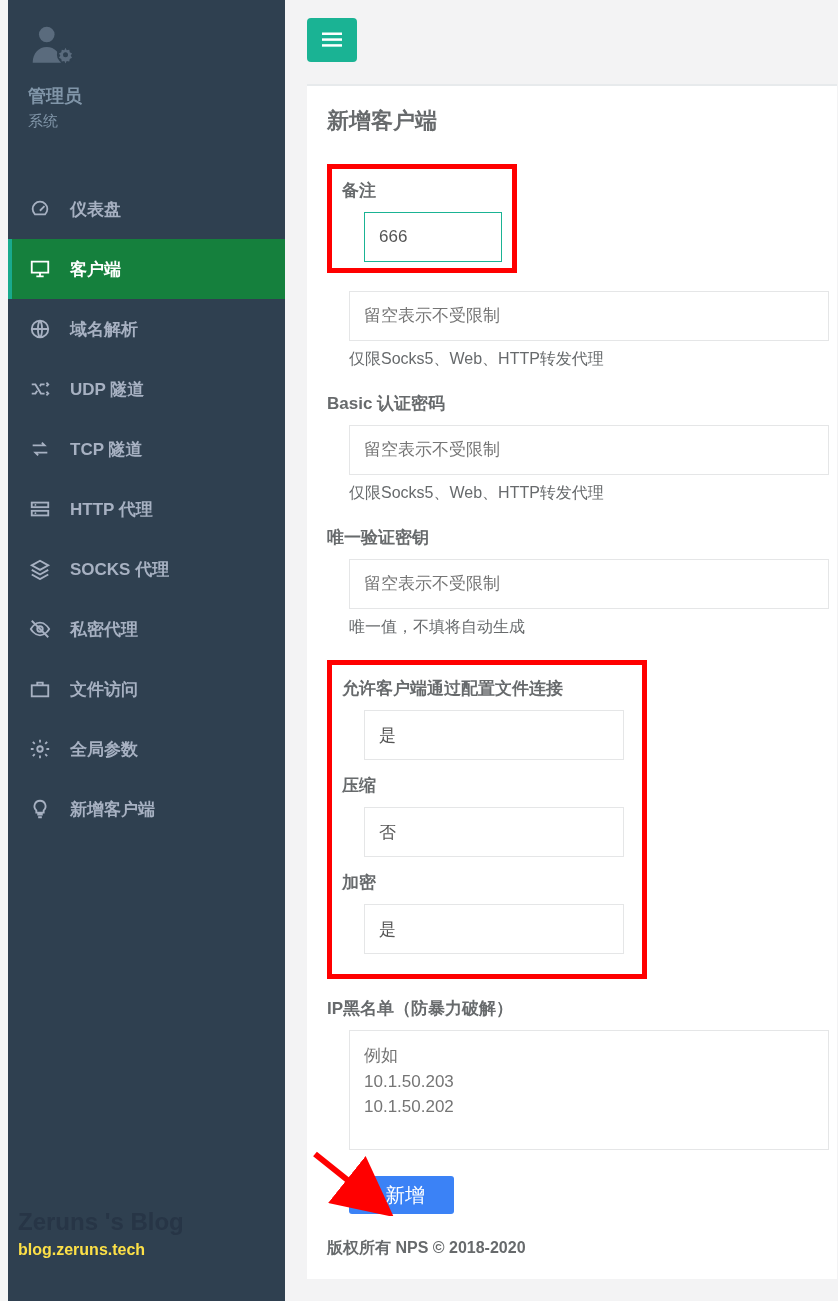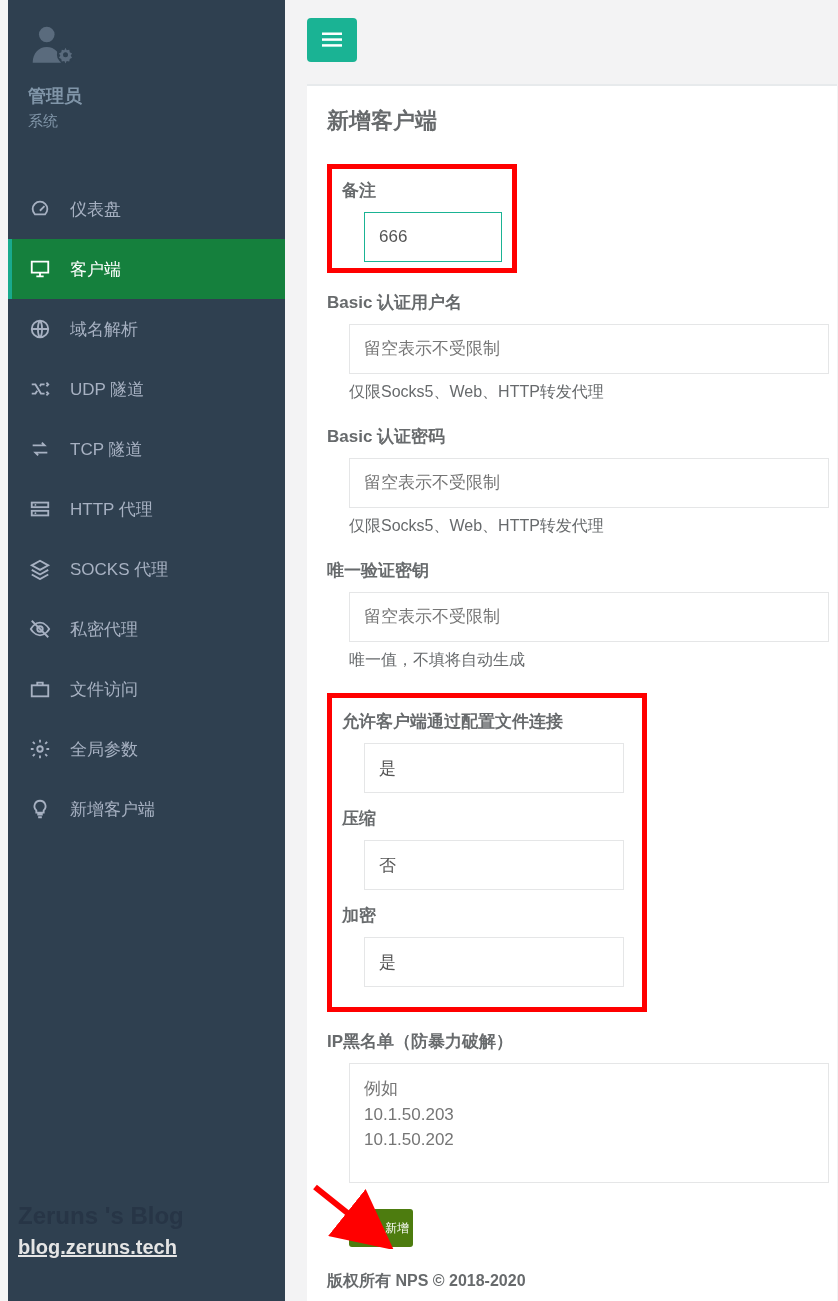--- a/index.html
+++ b/index.html
@@ -67,33 +67,33 @@
     padding-left: 16px;
   }
   .nav li .nav-icon {
     width: 24px; height: 24px;
     display: inline-flex;
     align-items: center;
     justify-content: center;
     flex-shrink: 0;
   }
   .nav li .nav-icon svg { width: 22px; height: 22px; fill: currentColor; }
-  .nav-label { font-weight: 400; }
+  .nav-label { font-weight: 700; }
 
   .watermark {
     position: absolute;
     left: 10px;
     bottom: 40px;
     font-size: 24px;
     font-weight: 600;
     color: #273546;
     line-height: 1.4;
     pointer-events: none;
   }
-  .watermark .wm2 { color: #e5e5e5; font-size: 20px; text-decoration: underline; }
+  .watermark .wm2 { color: #fde047; font-size: 16px; }
 
   .main {
     position: absolute;
     left: 285px; top: 0;
     width: 553px; height: 1301px;
     background: #f3f3f4;
     padding: 18px 0 0 22px;
   }
   .hamburger {
     width: 50px; height: 44px;
@@ -170,26 +170,26 @@
     border: 5px solid #ff0000;
     padding: 12px 4px 6px 10px;
     margin-bottom: 18px;
     width: 320px;
   }
   .highlight-box2 .form-control { width: 260px; }
   .highlight-box2 .form-group { margin-bottom: 14px; }
 
   .submit-row { margin-top: 16px; padding-left: 22px; position: relative; }
   .btn-primary {
-    background: #4d7c0f;
+    background: #3b82f6;
     color: #fff;
     border: none;
     height: 38px;
-    padding: 0 4px 0 12px;
-    font-size: 12px;
+    padding: 0 29px 0 12px;
+    font-size: 20px;
     display: inline-flex;
     align-items: center;
     gap: 6px;
     cursor: pointer;
     border-radius: 3px;
   }
   .btn-primary svg { width: 18px; height: 18px; fill: #fff; }
 
   .arrow {
     position: absolute;
@@ -347,21 +347,20 @@
     <div class="panel-title">新增客户端</div>
 
     <div class="highlight-box">
       <label class="form-label">备注</label>
       <div class="form-indent">
         <input class="form-control filled" type="text" value="666" style="">
       </div>
     </div>
 
     <div class="form-group">
-      <label class="form-label">Basic 认证用户名</label>
       <div class="form-indent">
         <input class="form-control" type="text" placeholder="留空表示不受限制" style="">
       </div>
       <div class="help-text">仅限Socks5、Web、HTTP转发代理</div>
     </div>
 
     <div class="form-group">
       <label class="form-label">Basic 认证密码</label>
       <div class="form-indent">
         <input class="form-control" type="text" placeholder="留空表示不受限制" style="">

